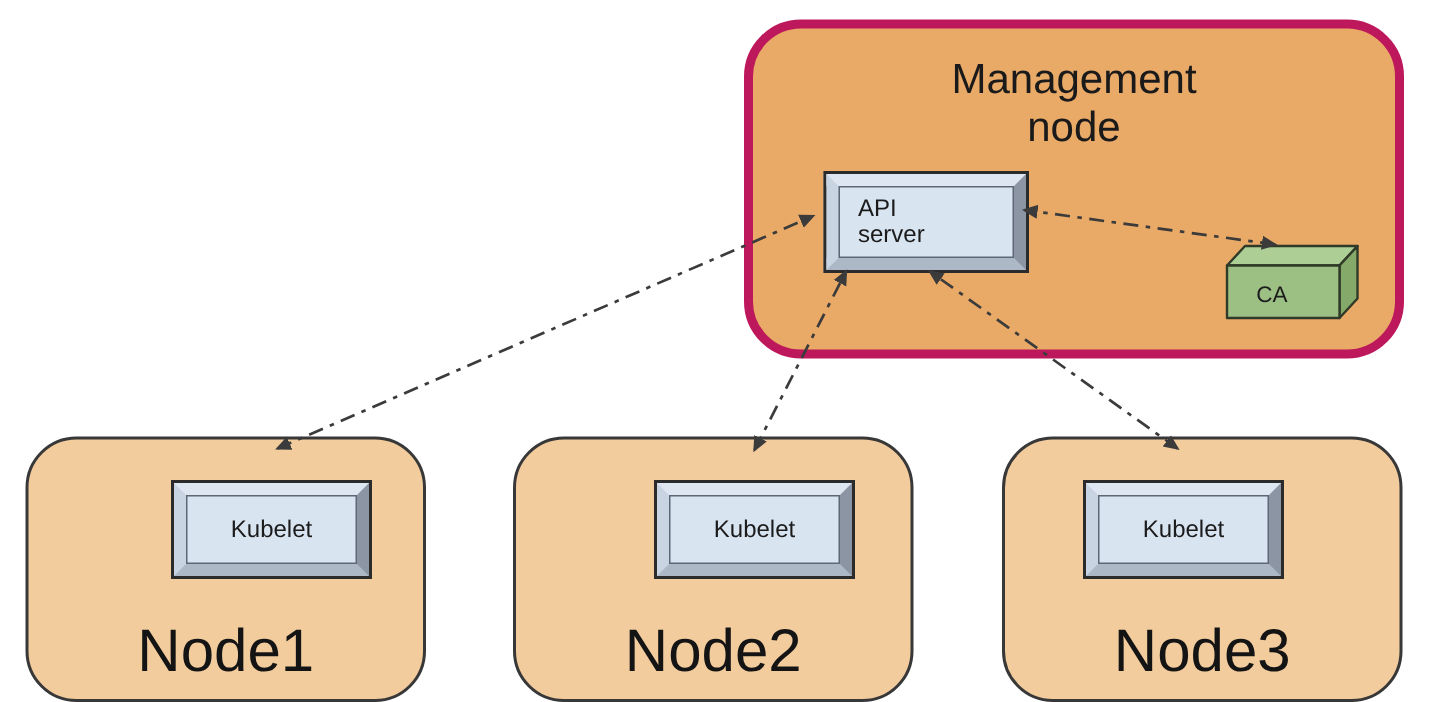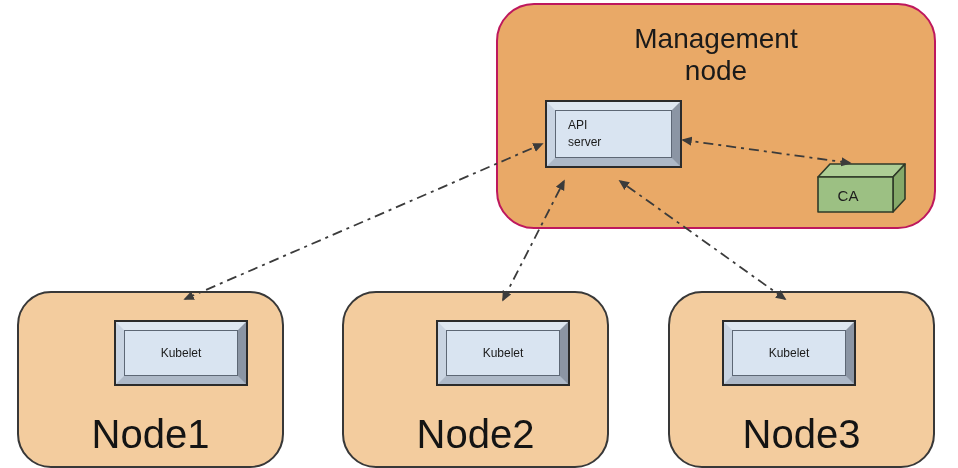--- a/index.html
+++ b/index.html
@@ -8,24 +8,24 @@
   .canvas {
     position: relative;
     width: 958px;
     height: 468px;
     background: #ffffff;
     overflow: hidden;
   }
   
   .mgmt {
     position: absolute;
-    left: 496px; top: 3px;
+    left: 496px; top: 13px;
     width: 440px; height: 226px;
     background: #E9A967;
-    border: 2px solid #be185d;
+    border: 6px solid #be185d;
     border-radius: 38px;
   }
   .mgmt-title {
     position: absolute;
     left: 0; right: 0; top: 18px;
     text-align: center;
     font-size: 28px;
     line-height: 32px;
     color: #1a1a1a;
     white-space: pre-line;
@@ -67,21 +67,21 @@
     border-bottom-color: #adb8c7;
   }
   .face {
     position: absolute;
     inset: 8px;
     background: #d9e4f1;
     border: 1px solid #5d6775;
     display: flex;
     align-items: center;
     justify-content: center;
-    font-size: 12px;
+    font-size: 16px;
     line-height: 17px;
     color: #1b1b1b;
     white-space: pre-line;
   }
   .api-box {
     left: 47px; top: 95px;
     width: 137px; height: 68px;
   }
   .api-box .face {
     justify-content: flex-start;

